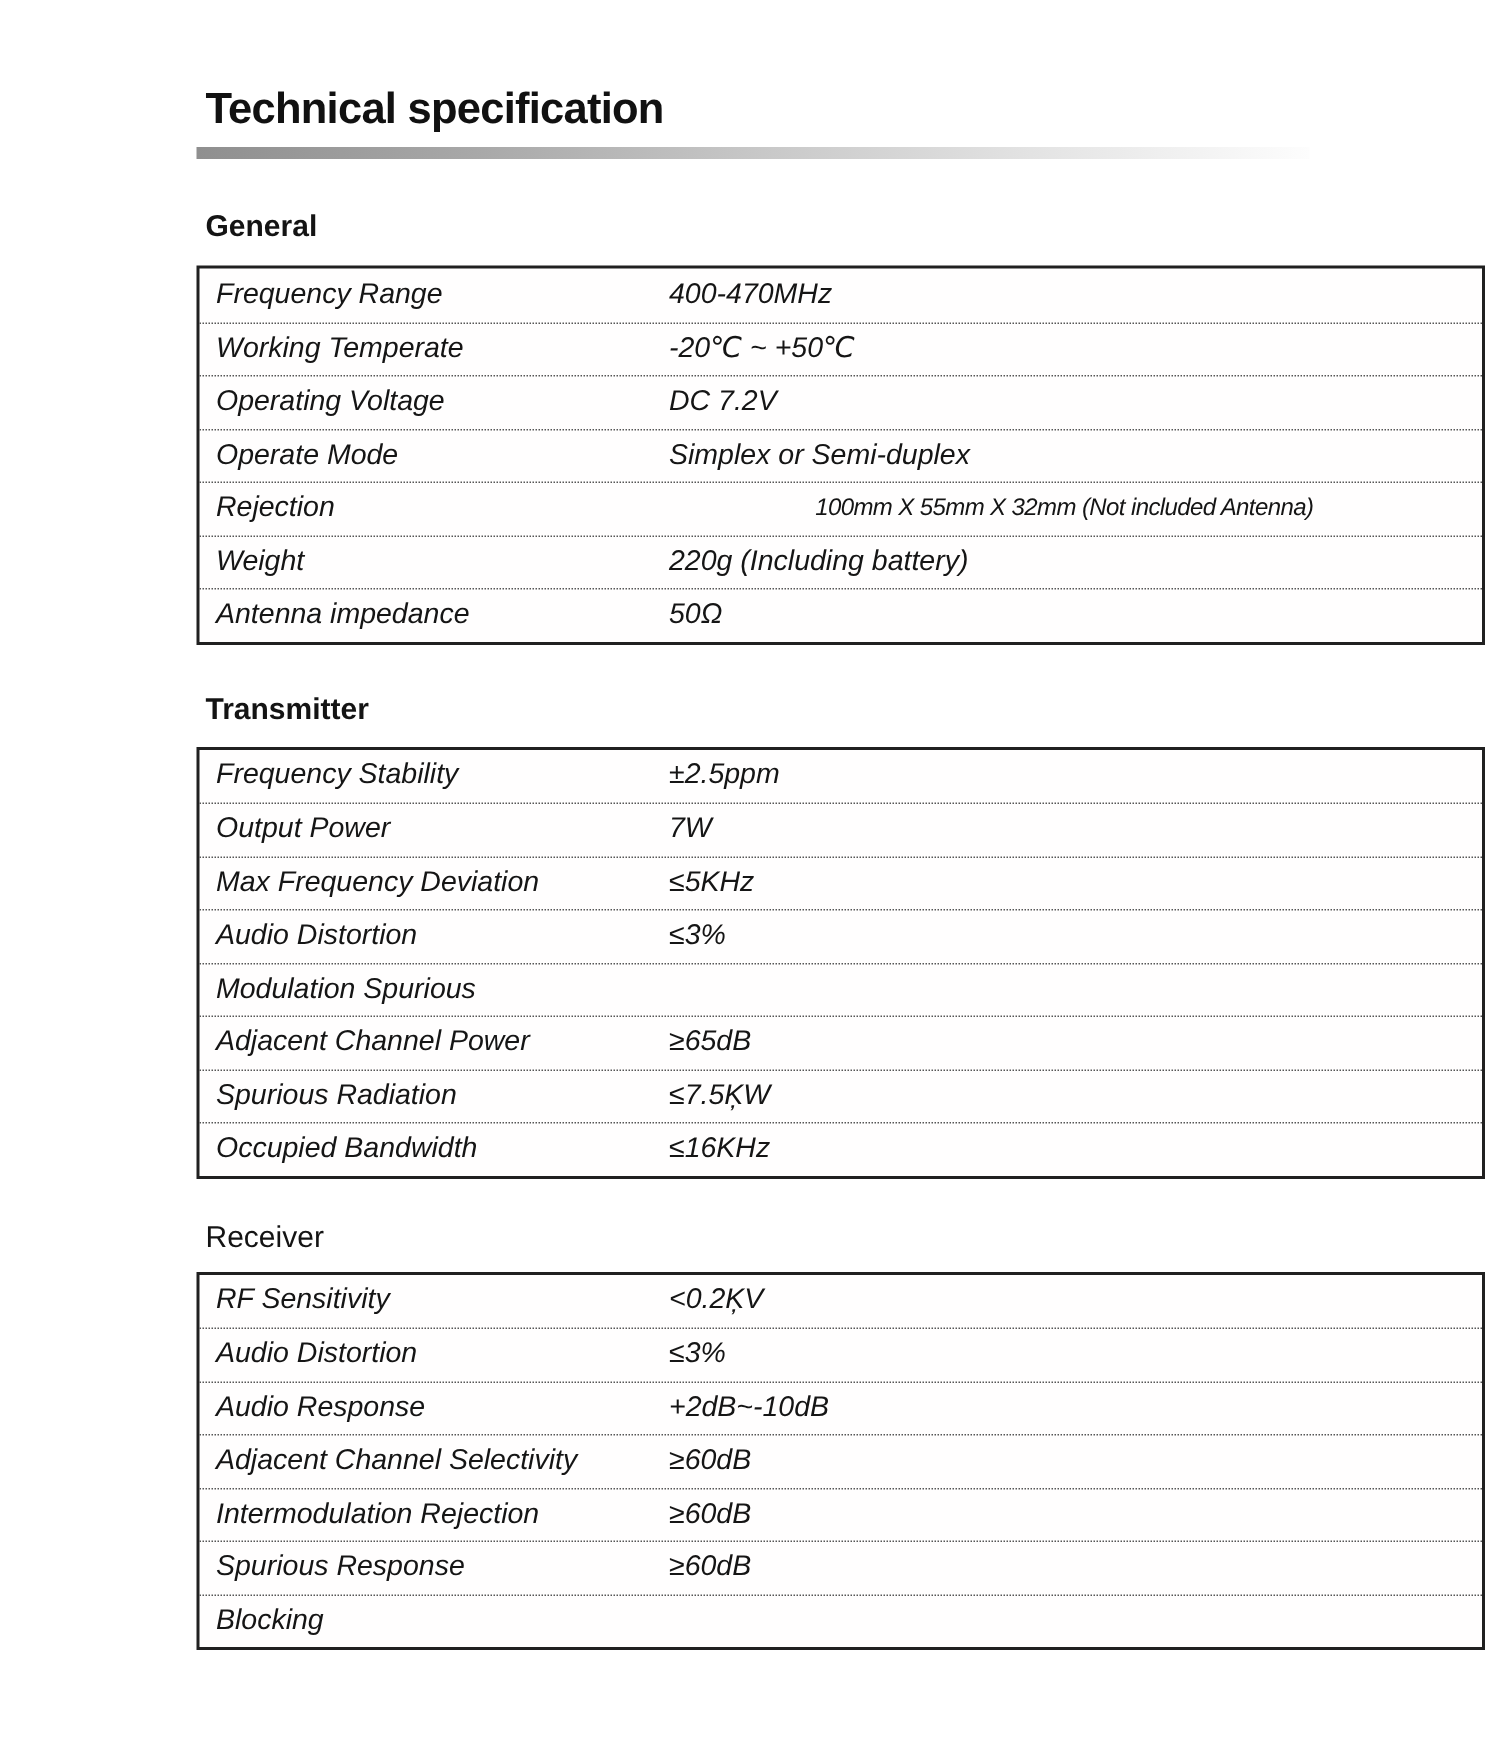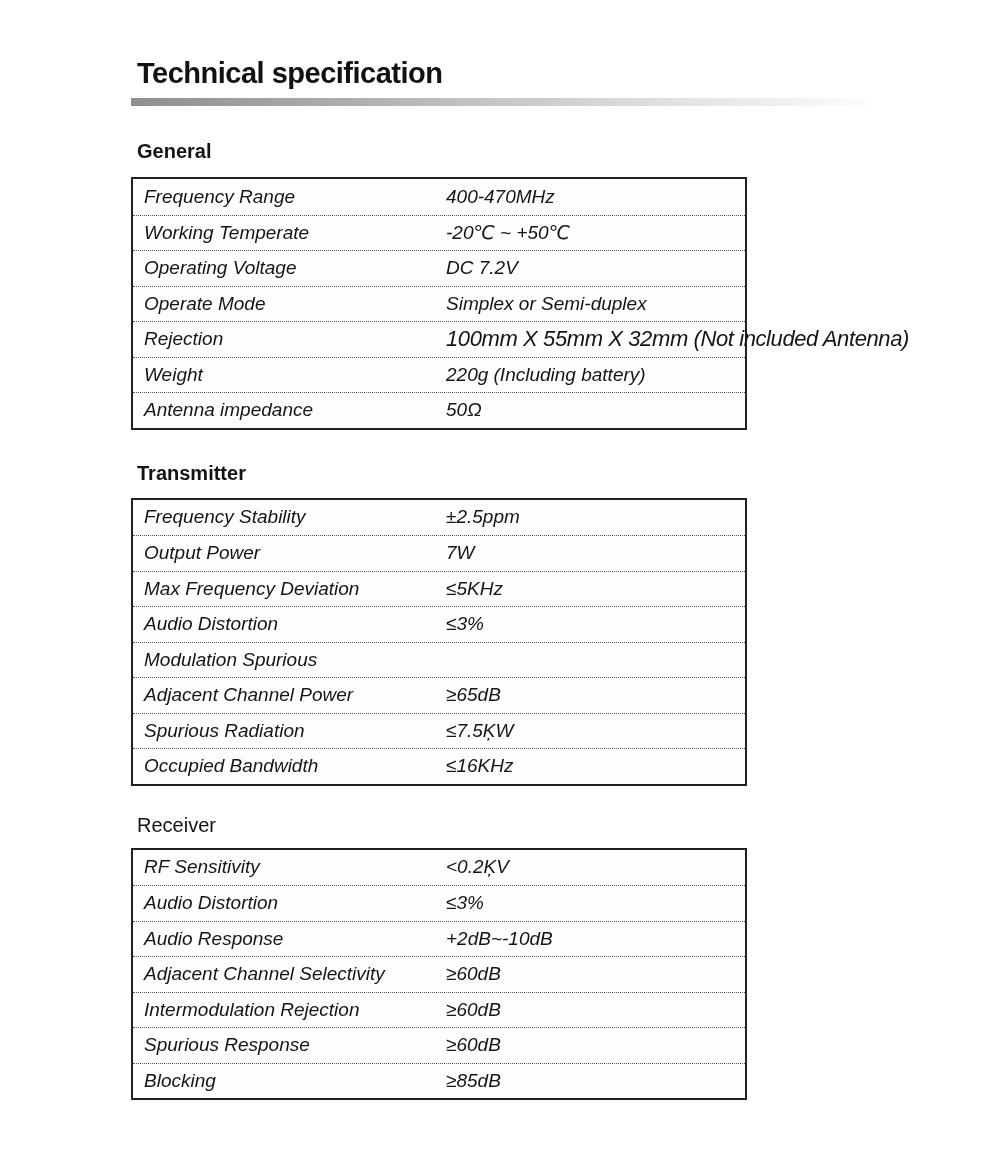--- a/index.html
+++ b/index.html
@@ -9,21 +9,21 @@
   }
   body {
     width: 1000px;
     height: 1164px;
     font-family: "Liberation Sans", "DejaVu Sans", sans-serif;
     color: #161616;
     overflow: hidden;
   }
   .content {
     margin-left: 131px;
-    width: 616px;
+    width: 859px;
   }
   .page-title {
     margin: 0 0 0 6px;
     padding-top: 56px;
     font-size: 29px;
     line-height: 34px;
     font-weight: 700;
     letter-spacing: -0.5px;
     color: #111;
   }
@@ -67,22 +67,23 @@
     color: #151515;
   }
   .spec-value {
     flex: 1 1 auto;
     font-size: 19px;
     white-space: nowrap;
     padding-right: 15px;
     color: #151515;
   }
   .spec-value.condensed {
-    font-size: 22px;
+    font-size: 16px;
     letter-spacing: -0.4px;
+    text-align: center;
   }
 </style>
 </head>
 <body>
 
 <div class="content">
   <h1 class="page-title">Technical specification</h1>
   <div class="title-rule"></div>
   <div id="sections">
       <div class="section s1">
@@ -176,18 +177,17 @@
           <div class="spec-row">
             <div class="spec-label">Intermodulation Rejection</div>
             <div class="spec-value">≥60dB</div>
           </div>
           <div class="spec-row">
             <div class="spec-label">Spurious Response</div>
             <div class="spec-value">≥60dB</div>
           </div>
           <div class="spec-row">
             <div class="spec-label">Blocking</div>
-            <div class="spec-value">≥85dB</div>
           </div>
         </div>
       </div>
     </div>
 </div>
 
 </body></html>

